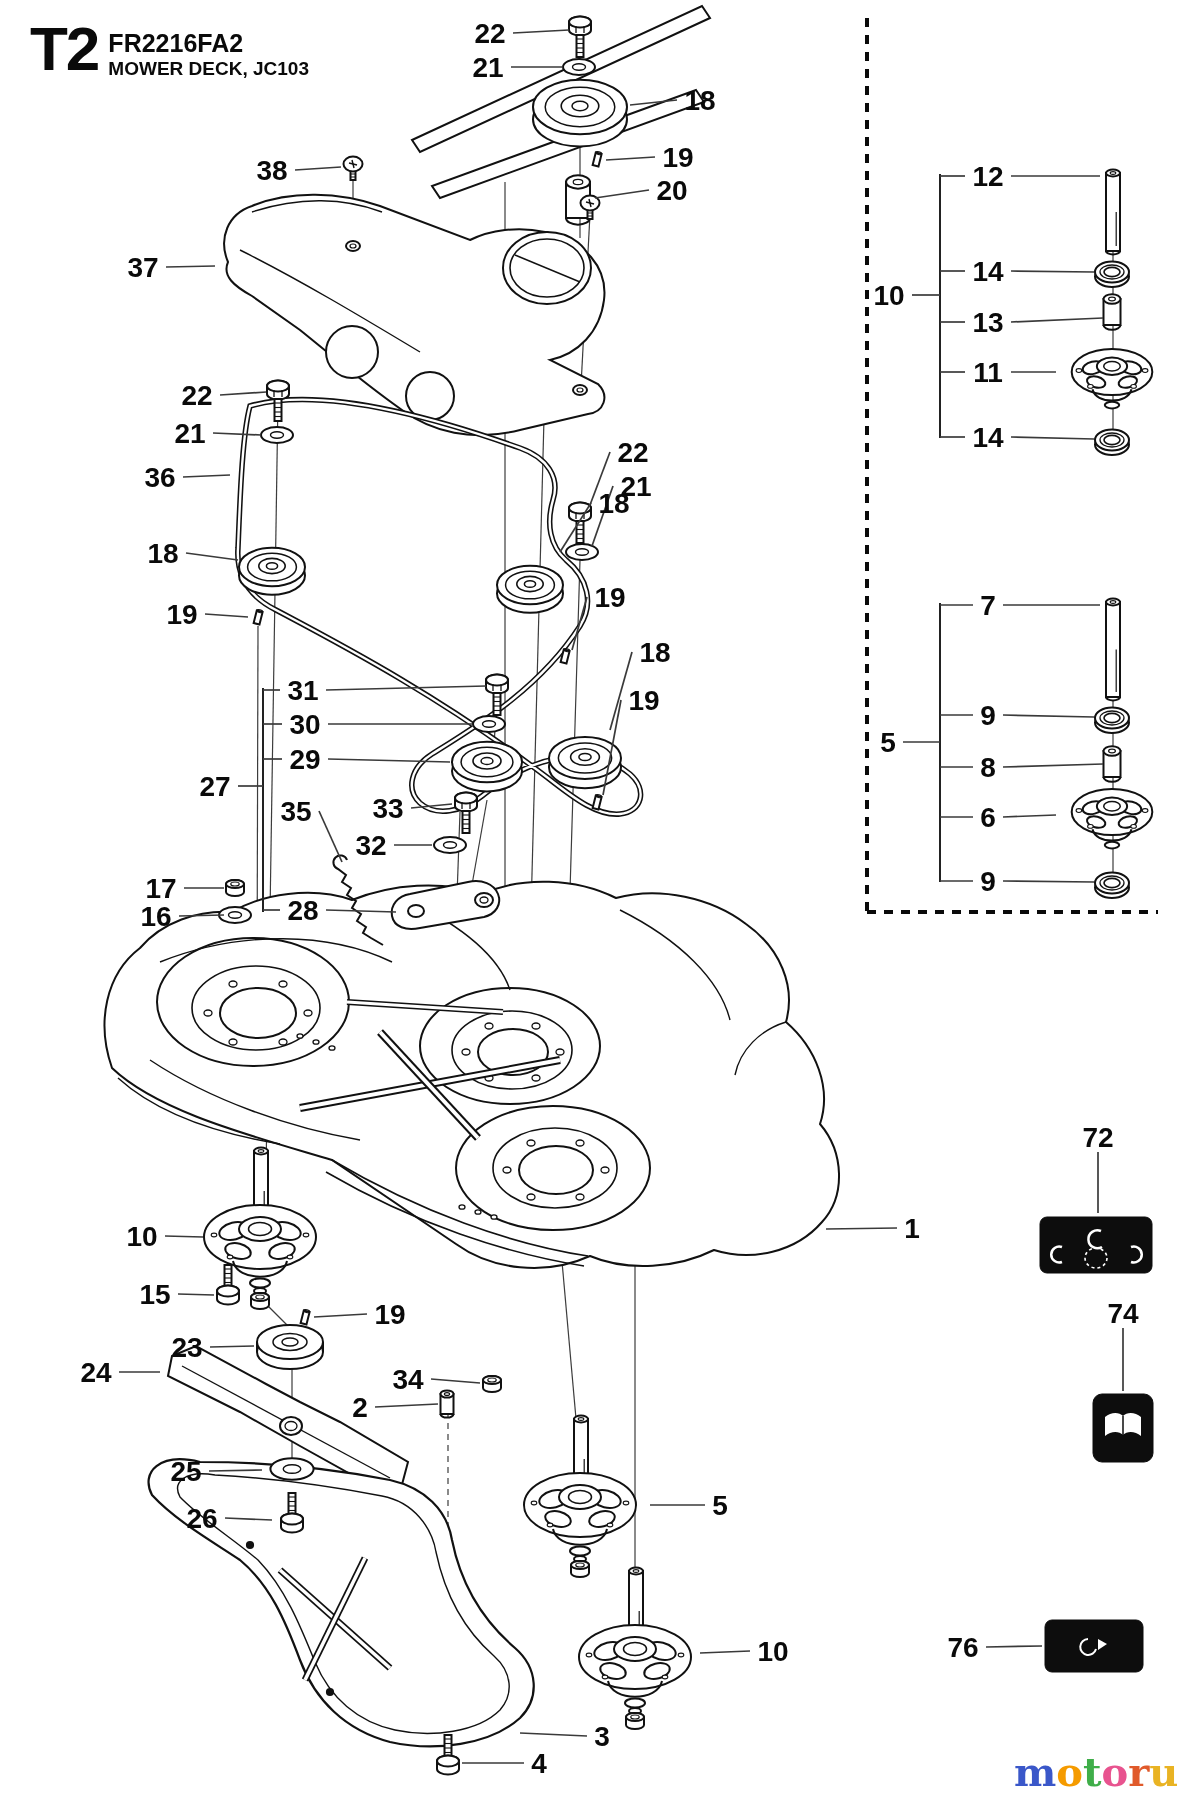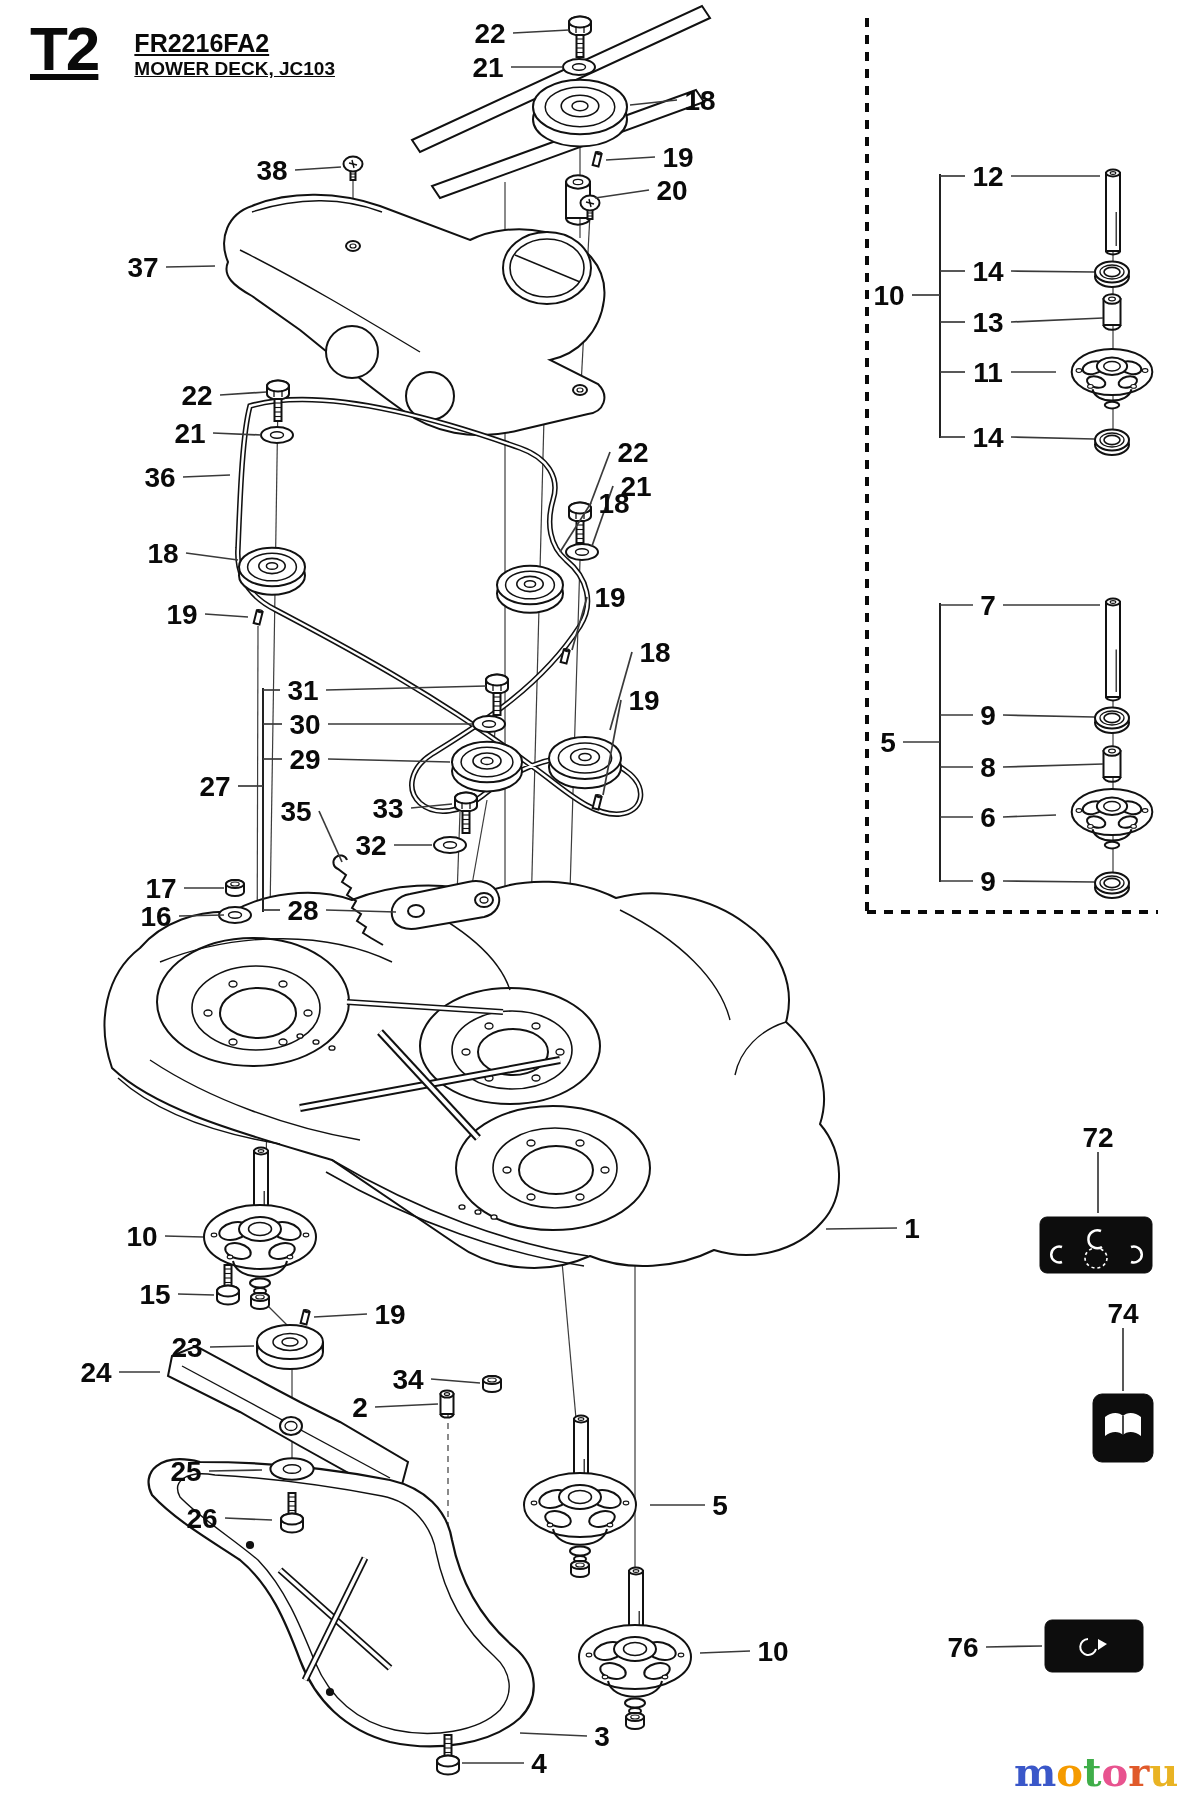--- a/index.html
+++ b/index.html
@@ -1,20 +1,20 @@
 <!DOCTYPE html>
 <html><head>
 <meta charset="utf-8">
 <style>
   html,body{margin:0;padding:0;background:#fff;}
   body{width:1179px;height:1800px;position:relative;overflow:hidden;
        font-family:"Liberation Sans",sans-serif;color:#0a0a0a;}
-  .title-block{position:absolute;left:30px;top:18px;display:flex;align-items:flex-start;text-decoration:underline;}
+  .title-block{position:absolute;left:30px;top:18px;display:flex;align-items:flex-start;}
   .title-tag{font-size:62px;font-weight:bold;line-height:1;letter-spacing:-2px;}
-  .title-lines{margin-left:36px;padding-top:10px;}
+  .title-lines{margin-left:10px;padding-top:10px;}
   .title-model{font-size:25px;font-weight:bold;line-height:1.2;}
   .title-name{font-size:19px;font-weight:bold;line-height:1.2;}
   svg{position:absolute;left:0;top:0;}
   text.callout{font-family:"Liberation Sans",sans-serif;font-size:28px;font-weight:bold;fill:#0a0a0a;}
   .watermark{position:absolute;left:1014px;top:1748px;white-space:nowrap;
              font-family:"DejaVu Serif",serif;font-weight:bold;font-size:40px;}
 </style>
 </head>
 <body>
 

